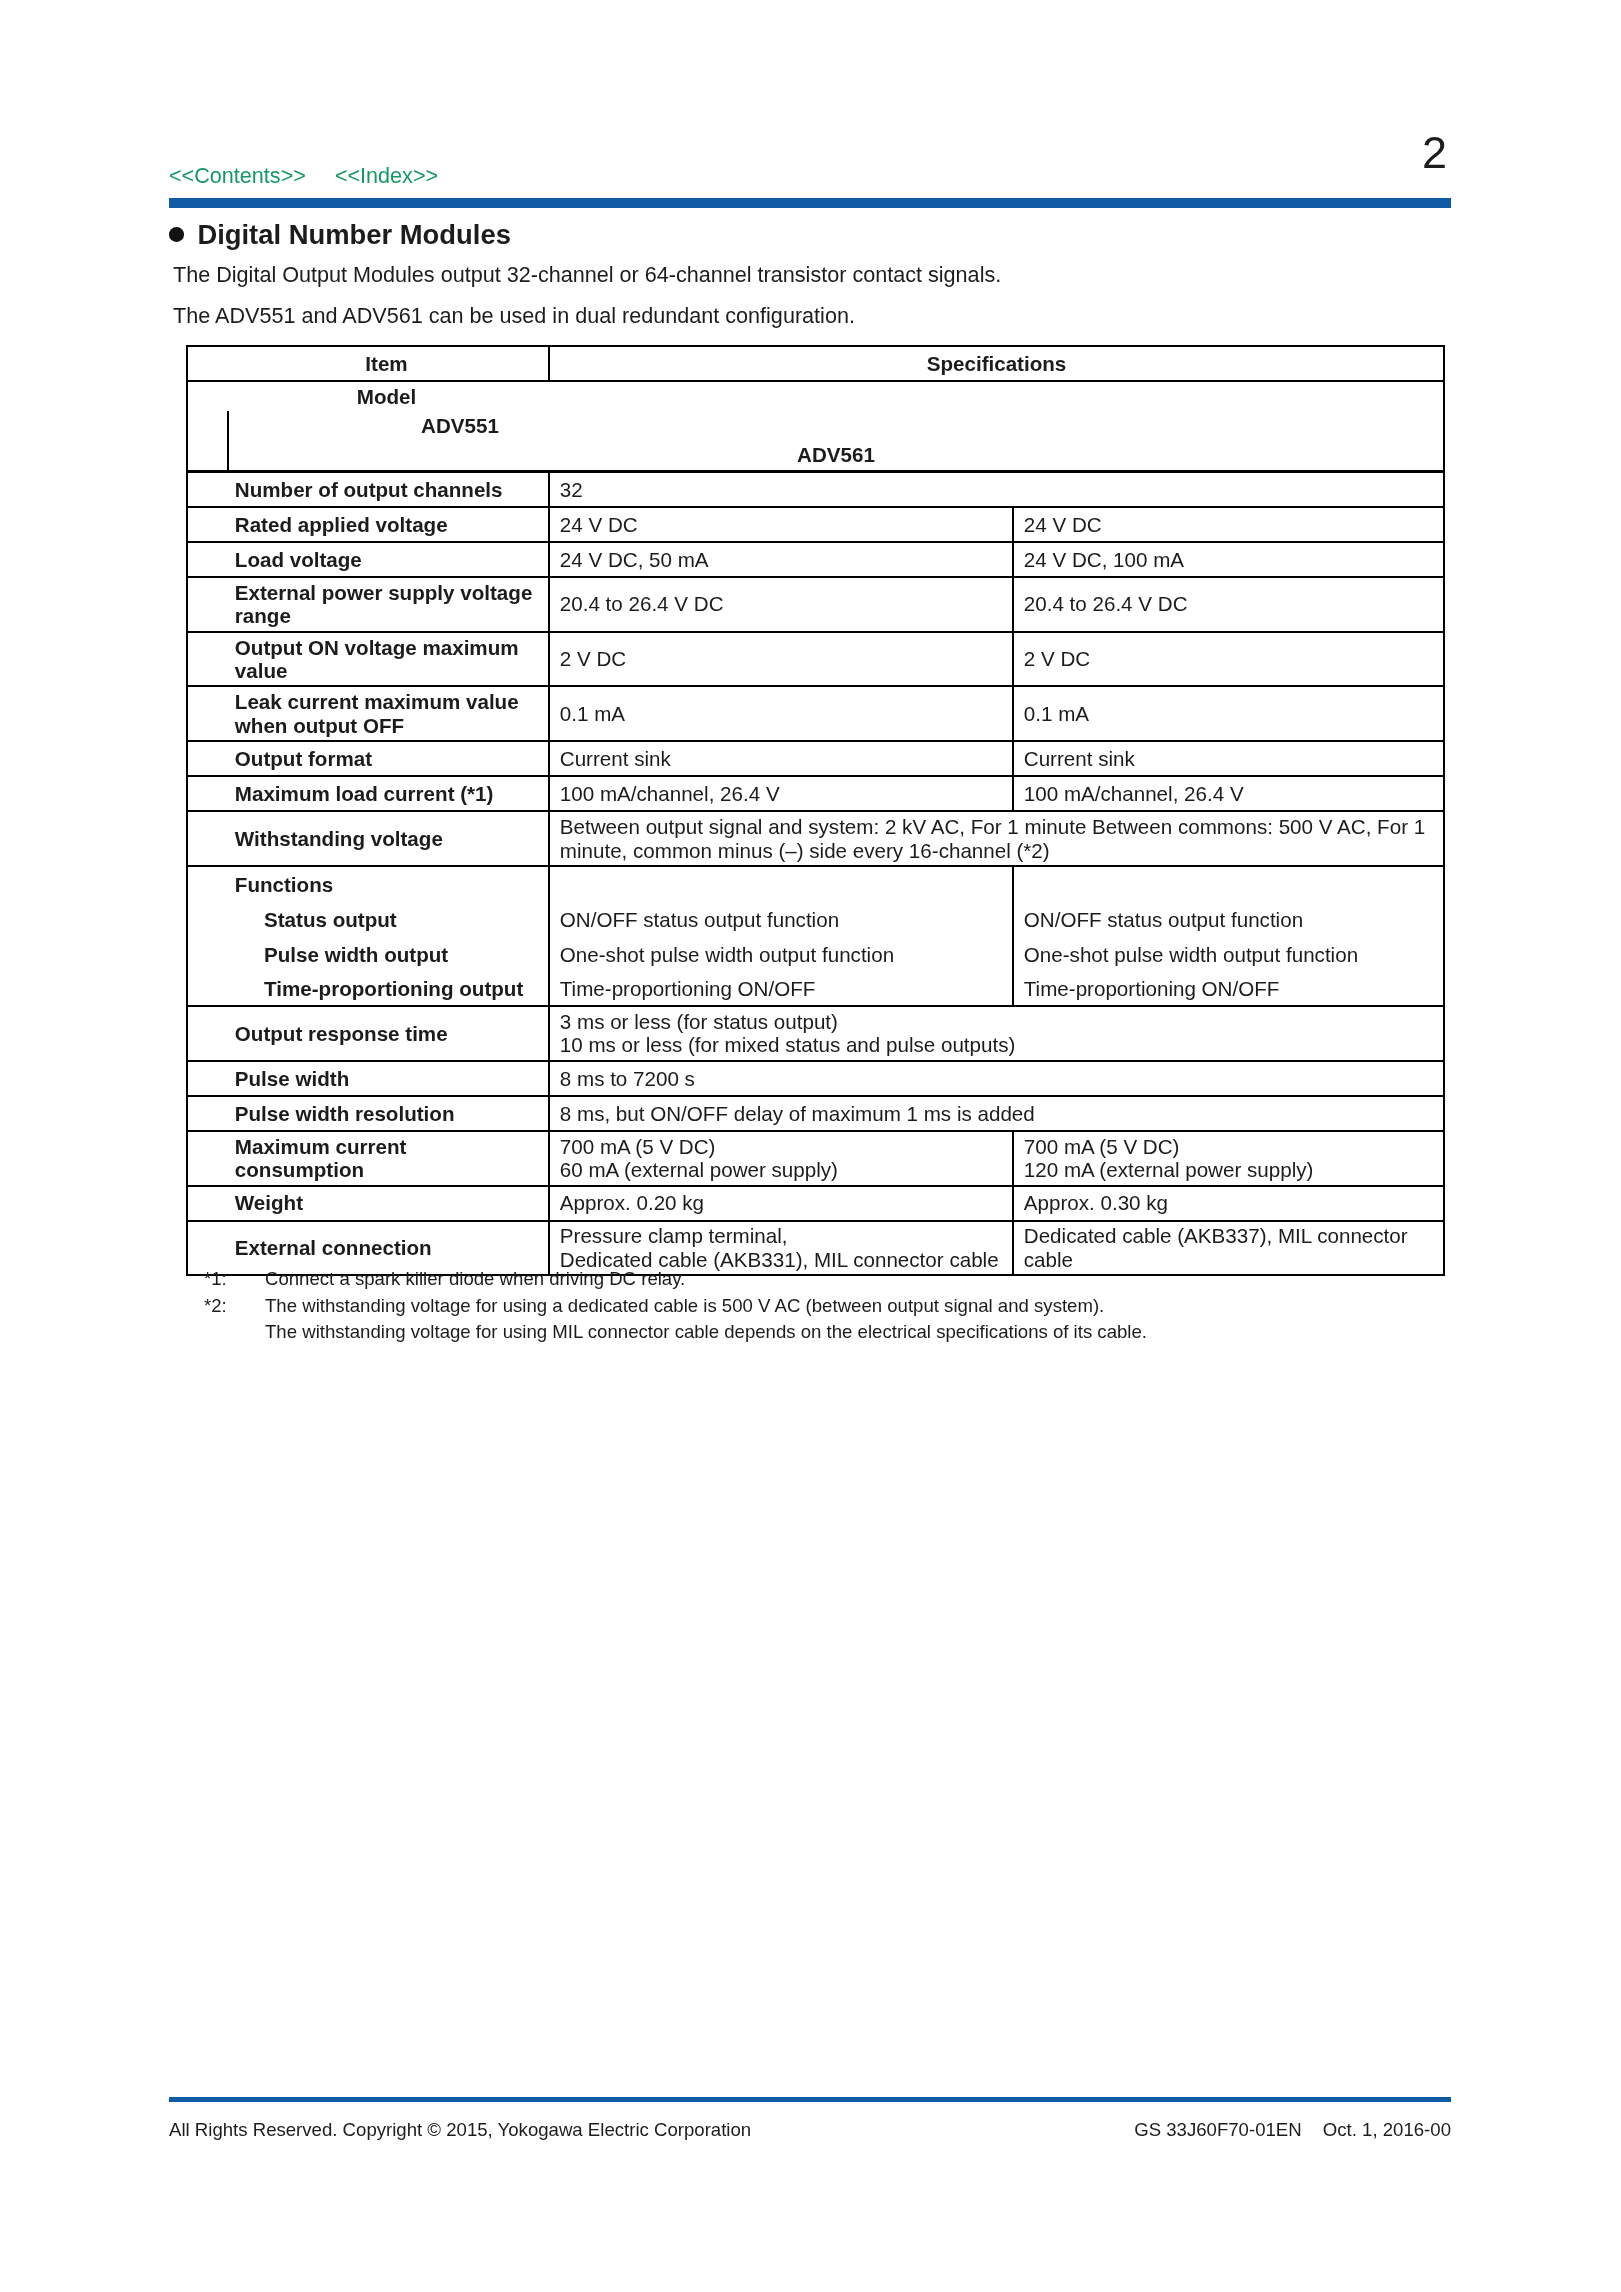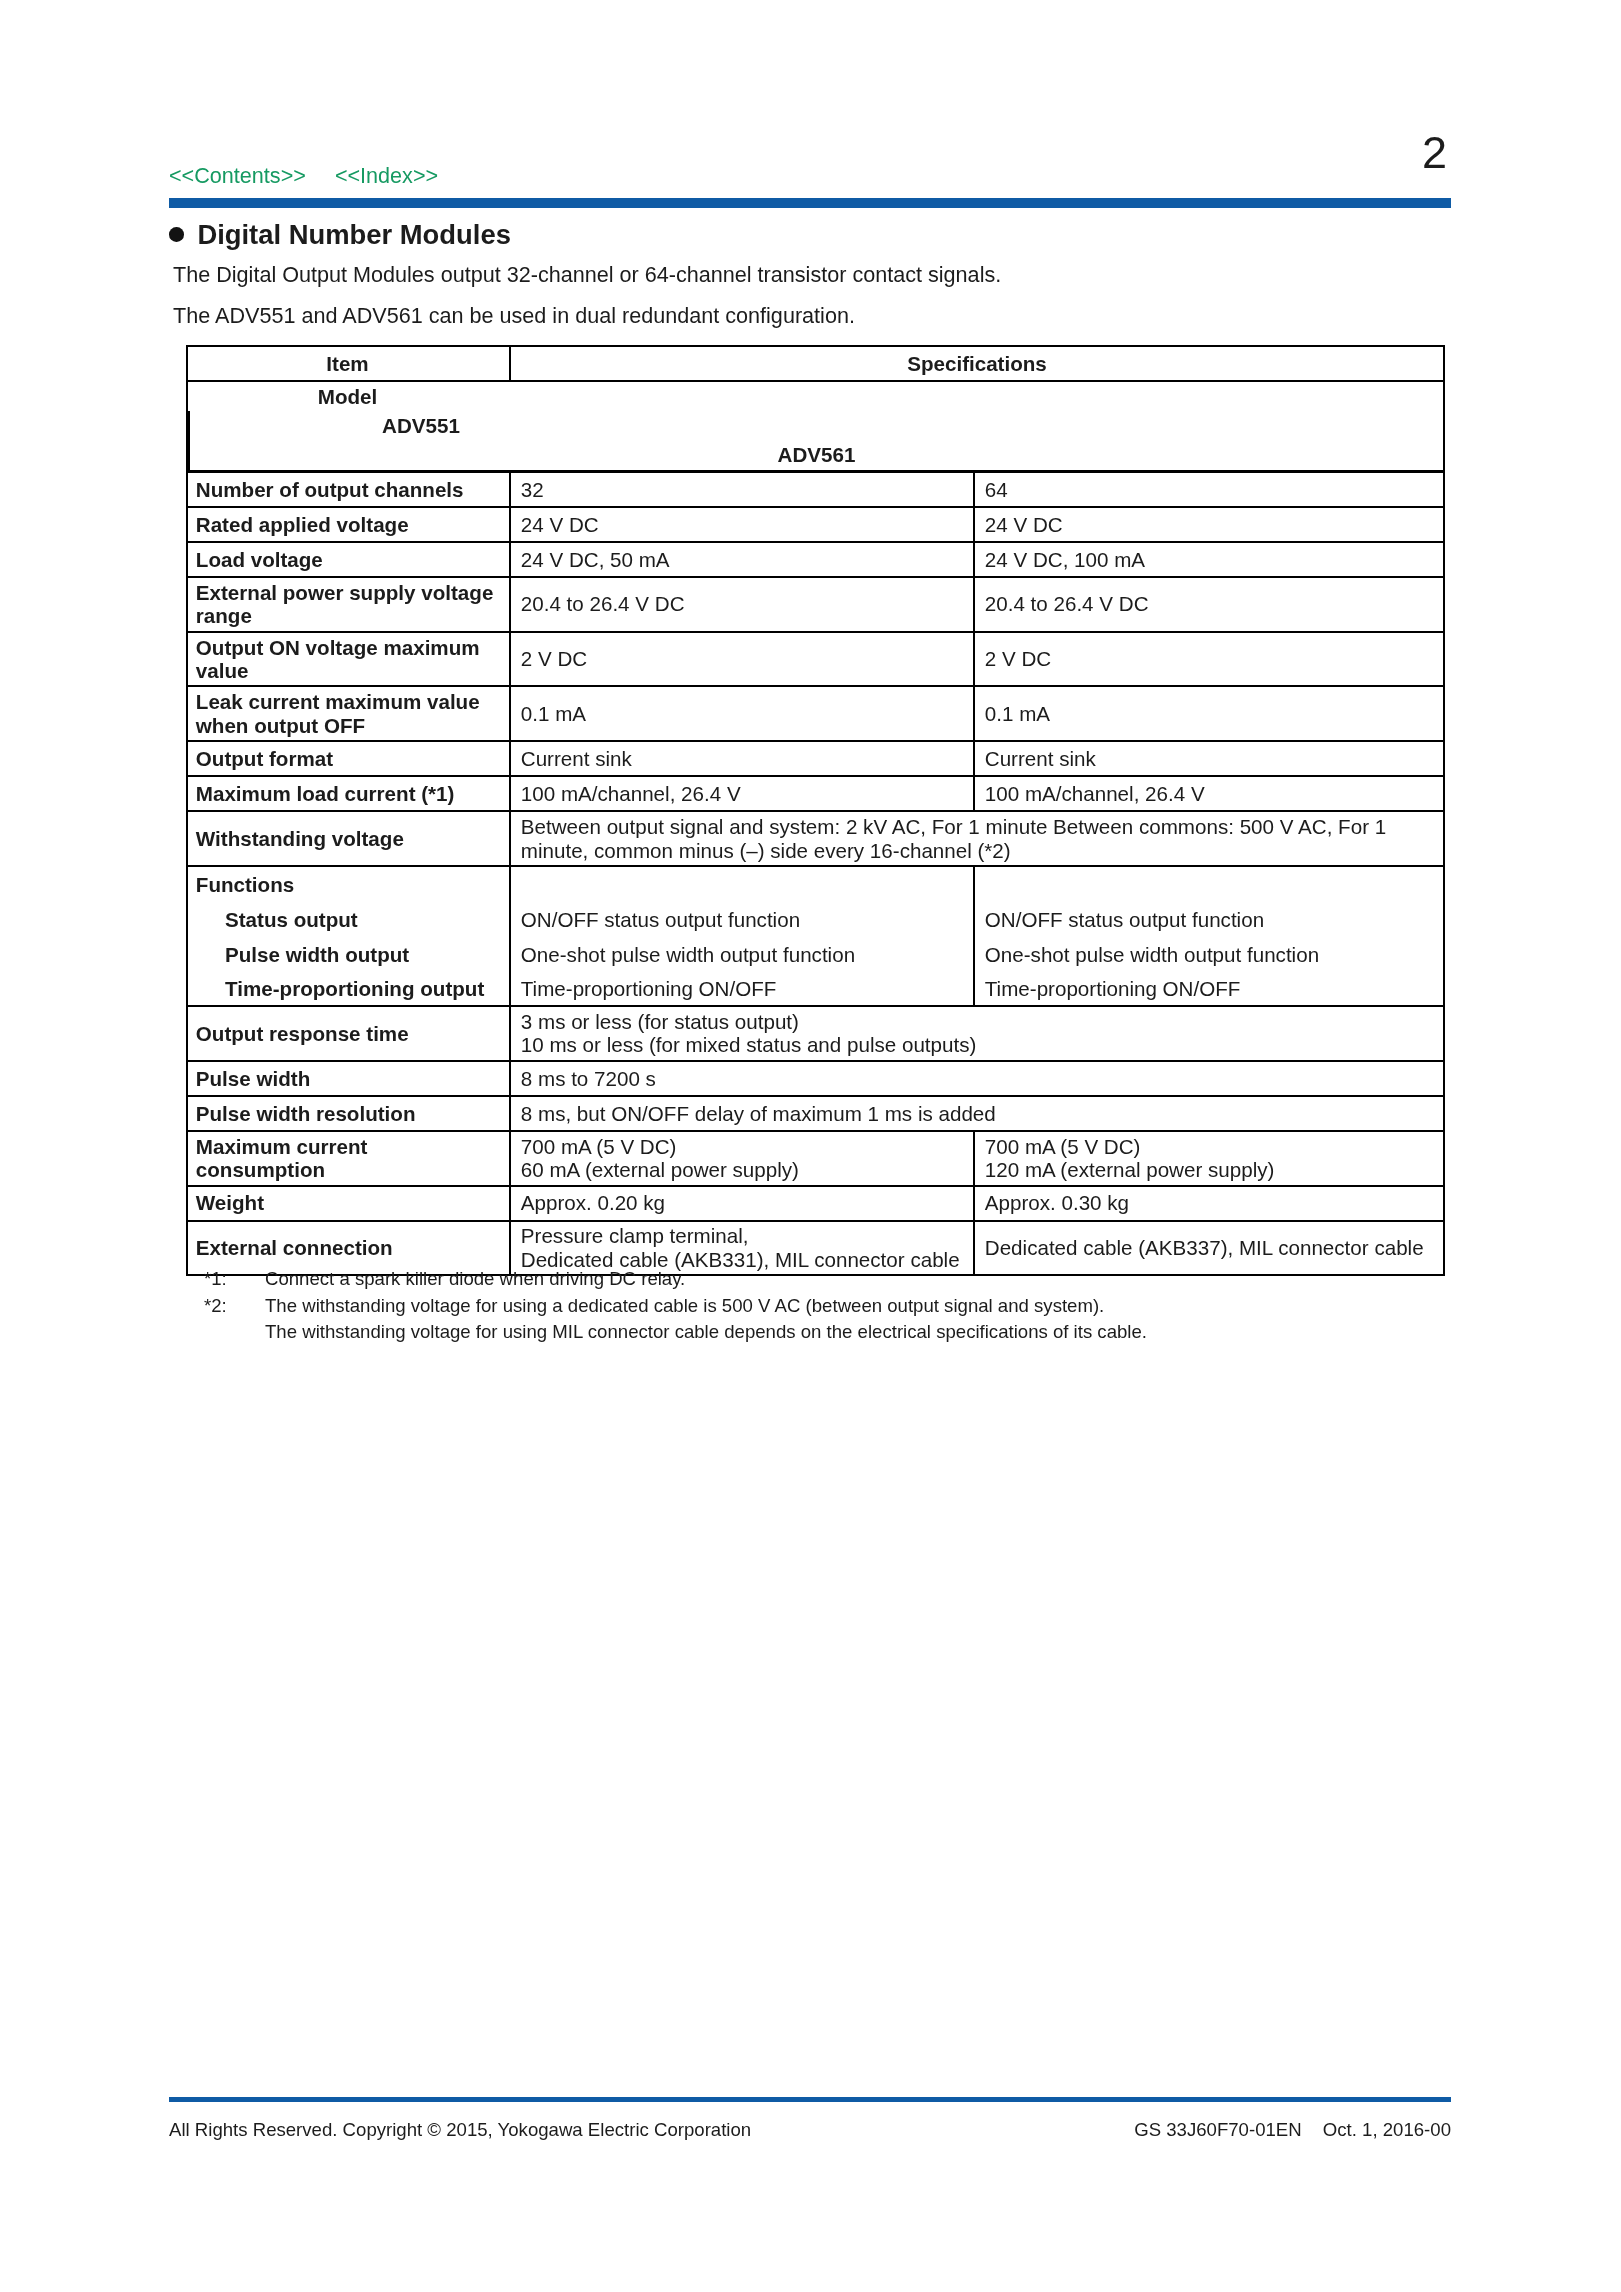--- a/index.html
+++ b/index.html
@@ -50,21 +50,21 @@
   }
   .section p{margin:4px; font-size:21.6px; line-height:37px;}
   .section p.first{margin-top:4.9px;}
   
   .spec-table{
     position:absolute; left:186px; top:345px;
     width:1259px; box-sizing:border-box;
     border:2px solid #000;
     font-size:20.6px;
   }
-  .trow{display:flex; border-bottom:2px solid #000; min-height:35px; box-sizing:border-box;}
+  .trow{display:flex; border-bottom:2px solid #000; min-height:35px; box-sizing:border-box;padding-left:39px;}
   .trow:last-child{border-bottom:none;}
   .trow.noborder{border-bottom:none;}
   .trow.thick{border-bottom-width:3.9px;flex-direction:column;}
   .cell{
     box-sizing:border-box;
     display:flex; flex-direction:column; justify-content:center;
     padding:2.9px 9.8px;
   }
   .cell .ln{line-height:23.5px; min-height:23.5px; white-space:normal;}
   .c0{width:321px; padding-left:7.8px;}
@@ -127,23 +127,20 @@
         <div class="cell c2 center bold">
           <div class="ln">ADV561</div>
         </div>
       </div>
       <div class="trow">
         <div class="cell c0 bold">
           <div class="ln">Number of output channels</div>
         </div>
         <div class="cell c1">
           <div class="ln">32</div>
-        </div>
-        <div class="cell c2">
-          <div class="ln">64</div>
         </div>
       </div>
       <div class="trow">
         <div class="cell c0 bold">
           <div class="ln">Rated applied voltage</div>
         </div>
         <div class="cell c1">
           <div class="ln">24 V DC</div>
         </div>
         <div class="cell c2">

